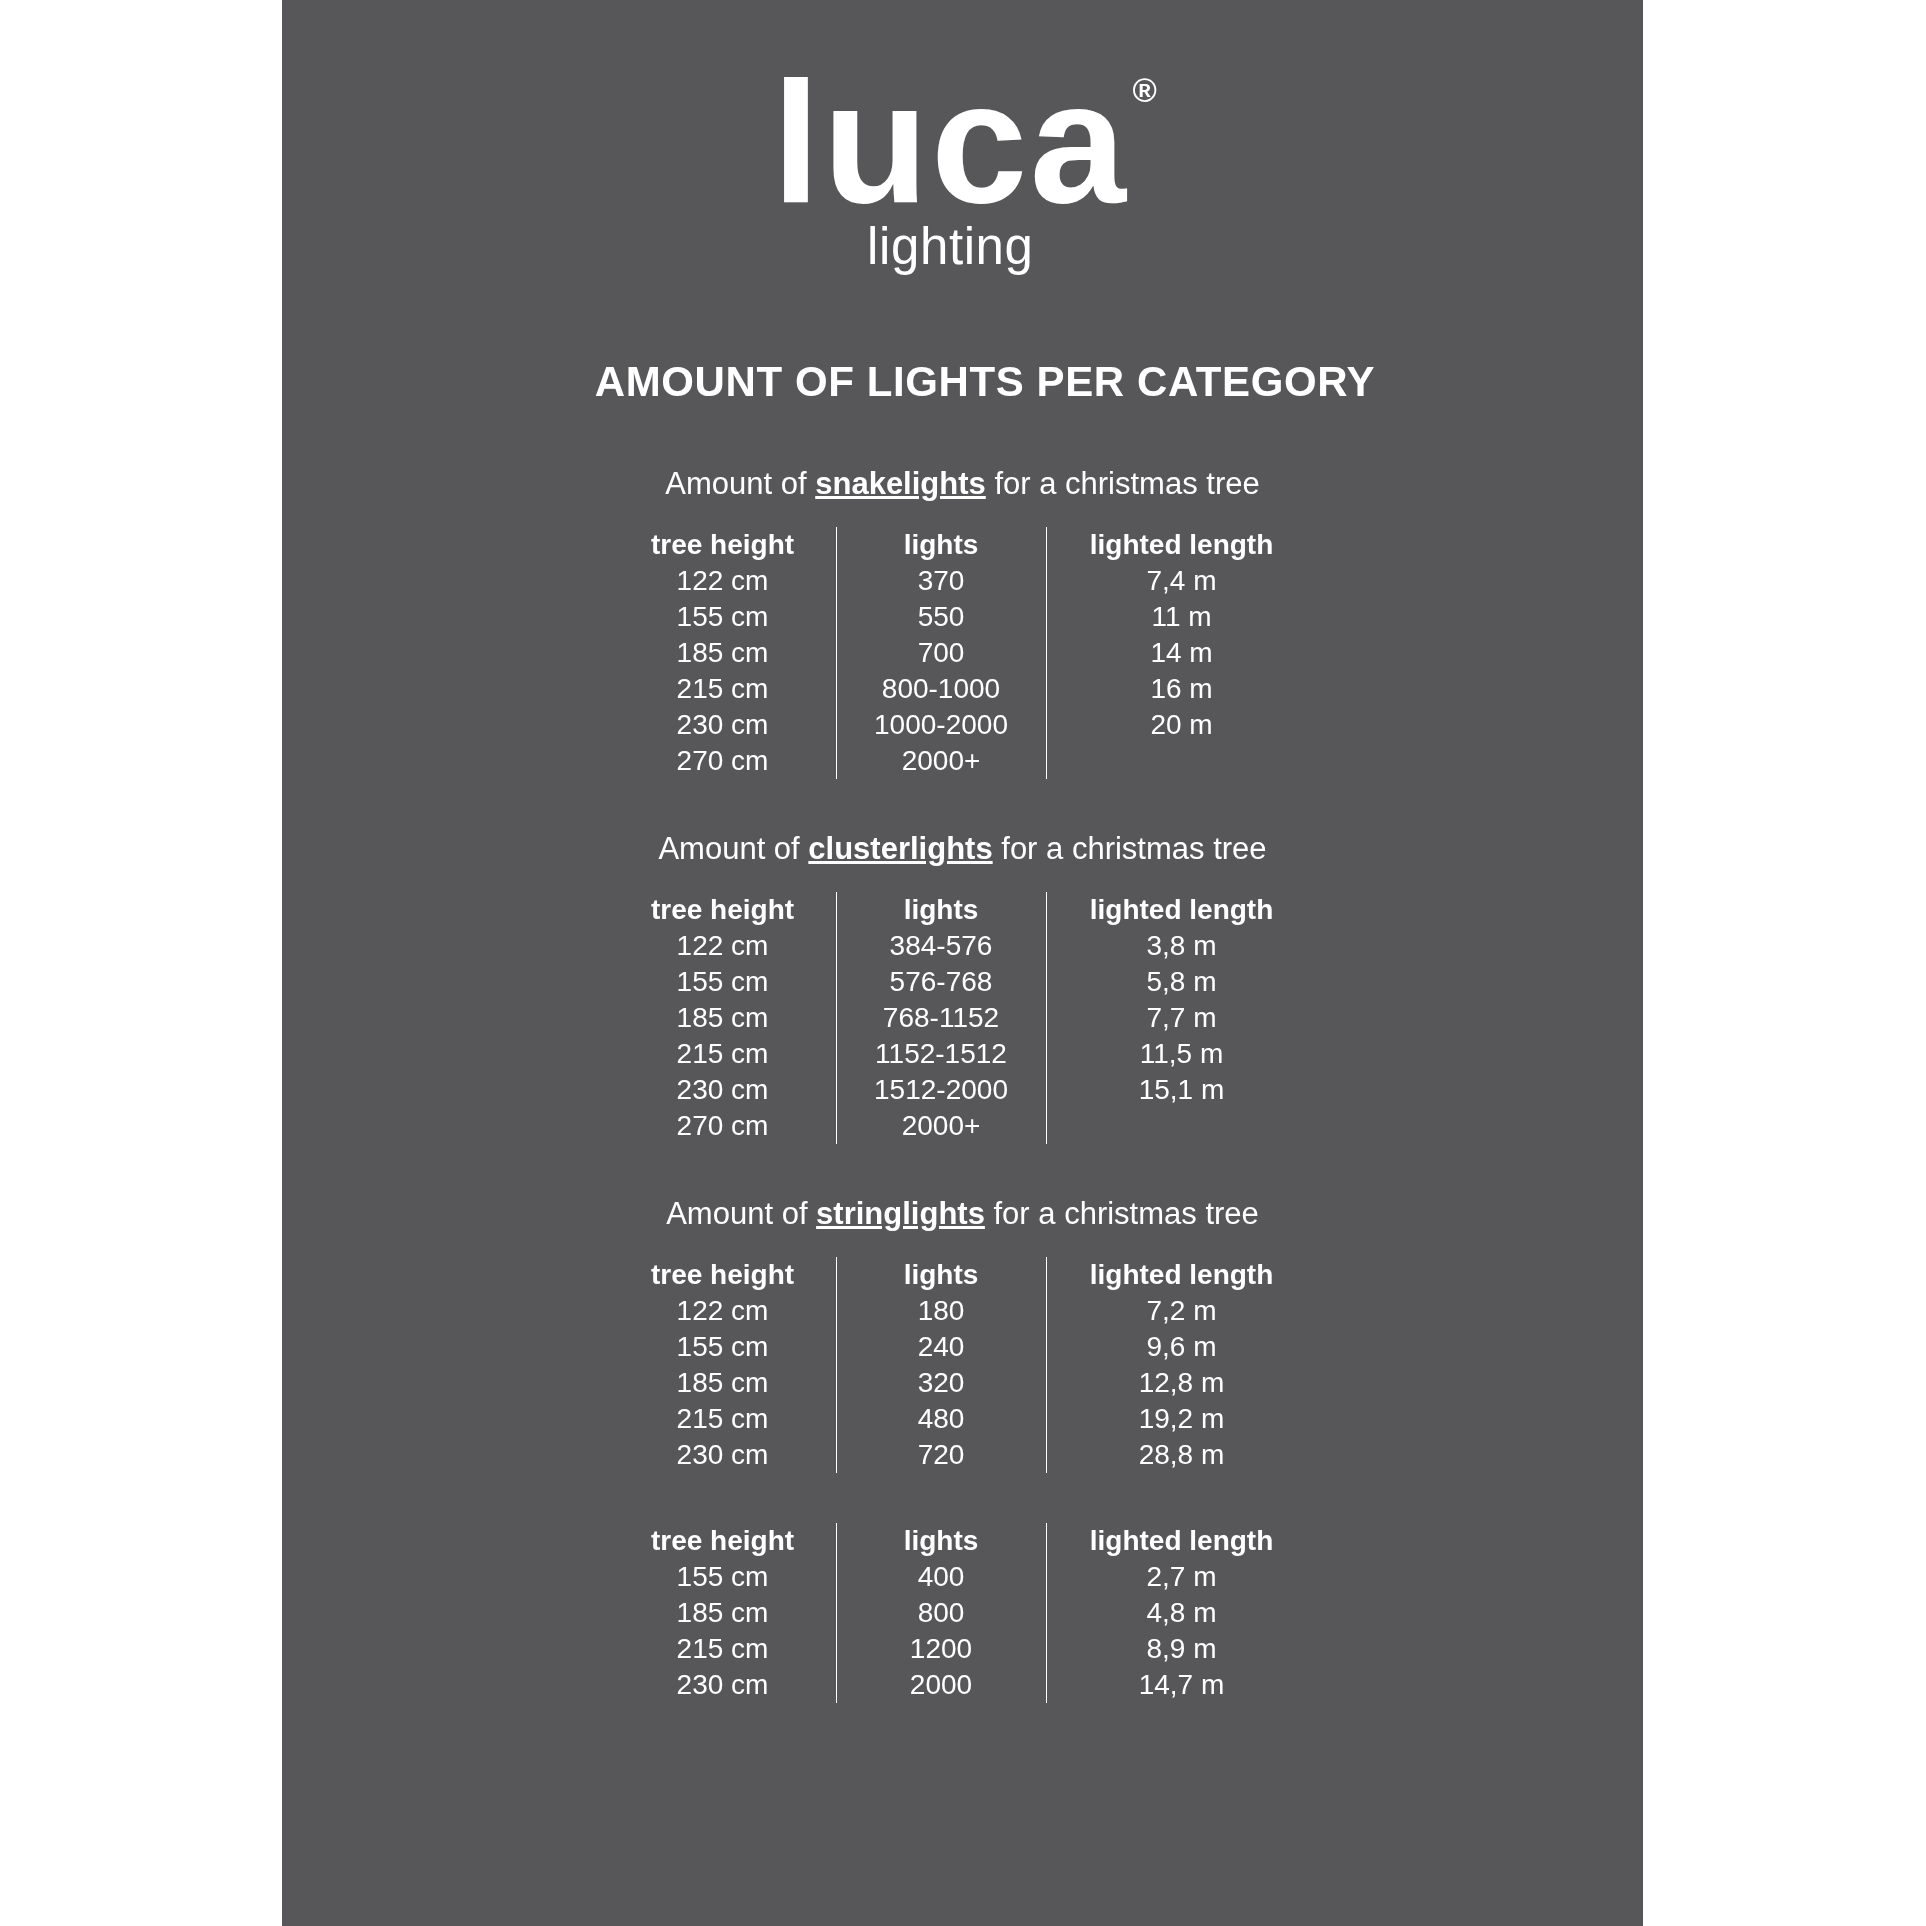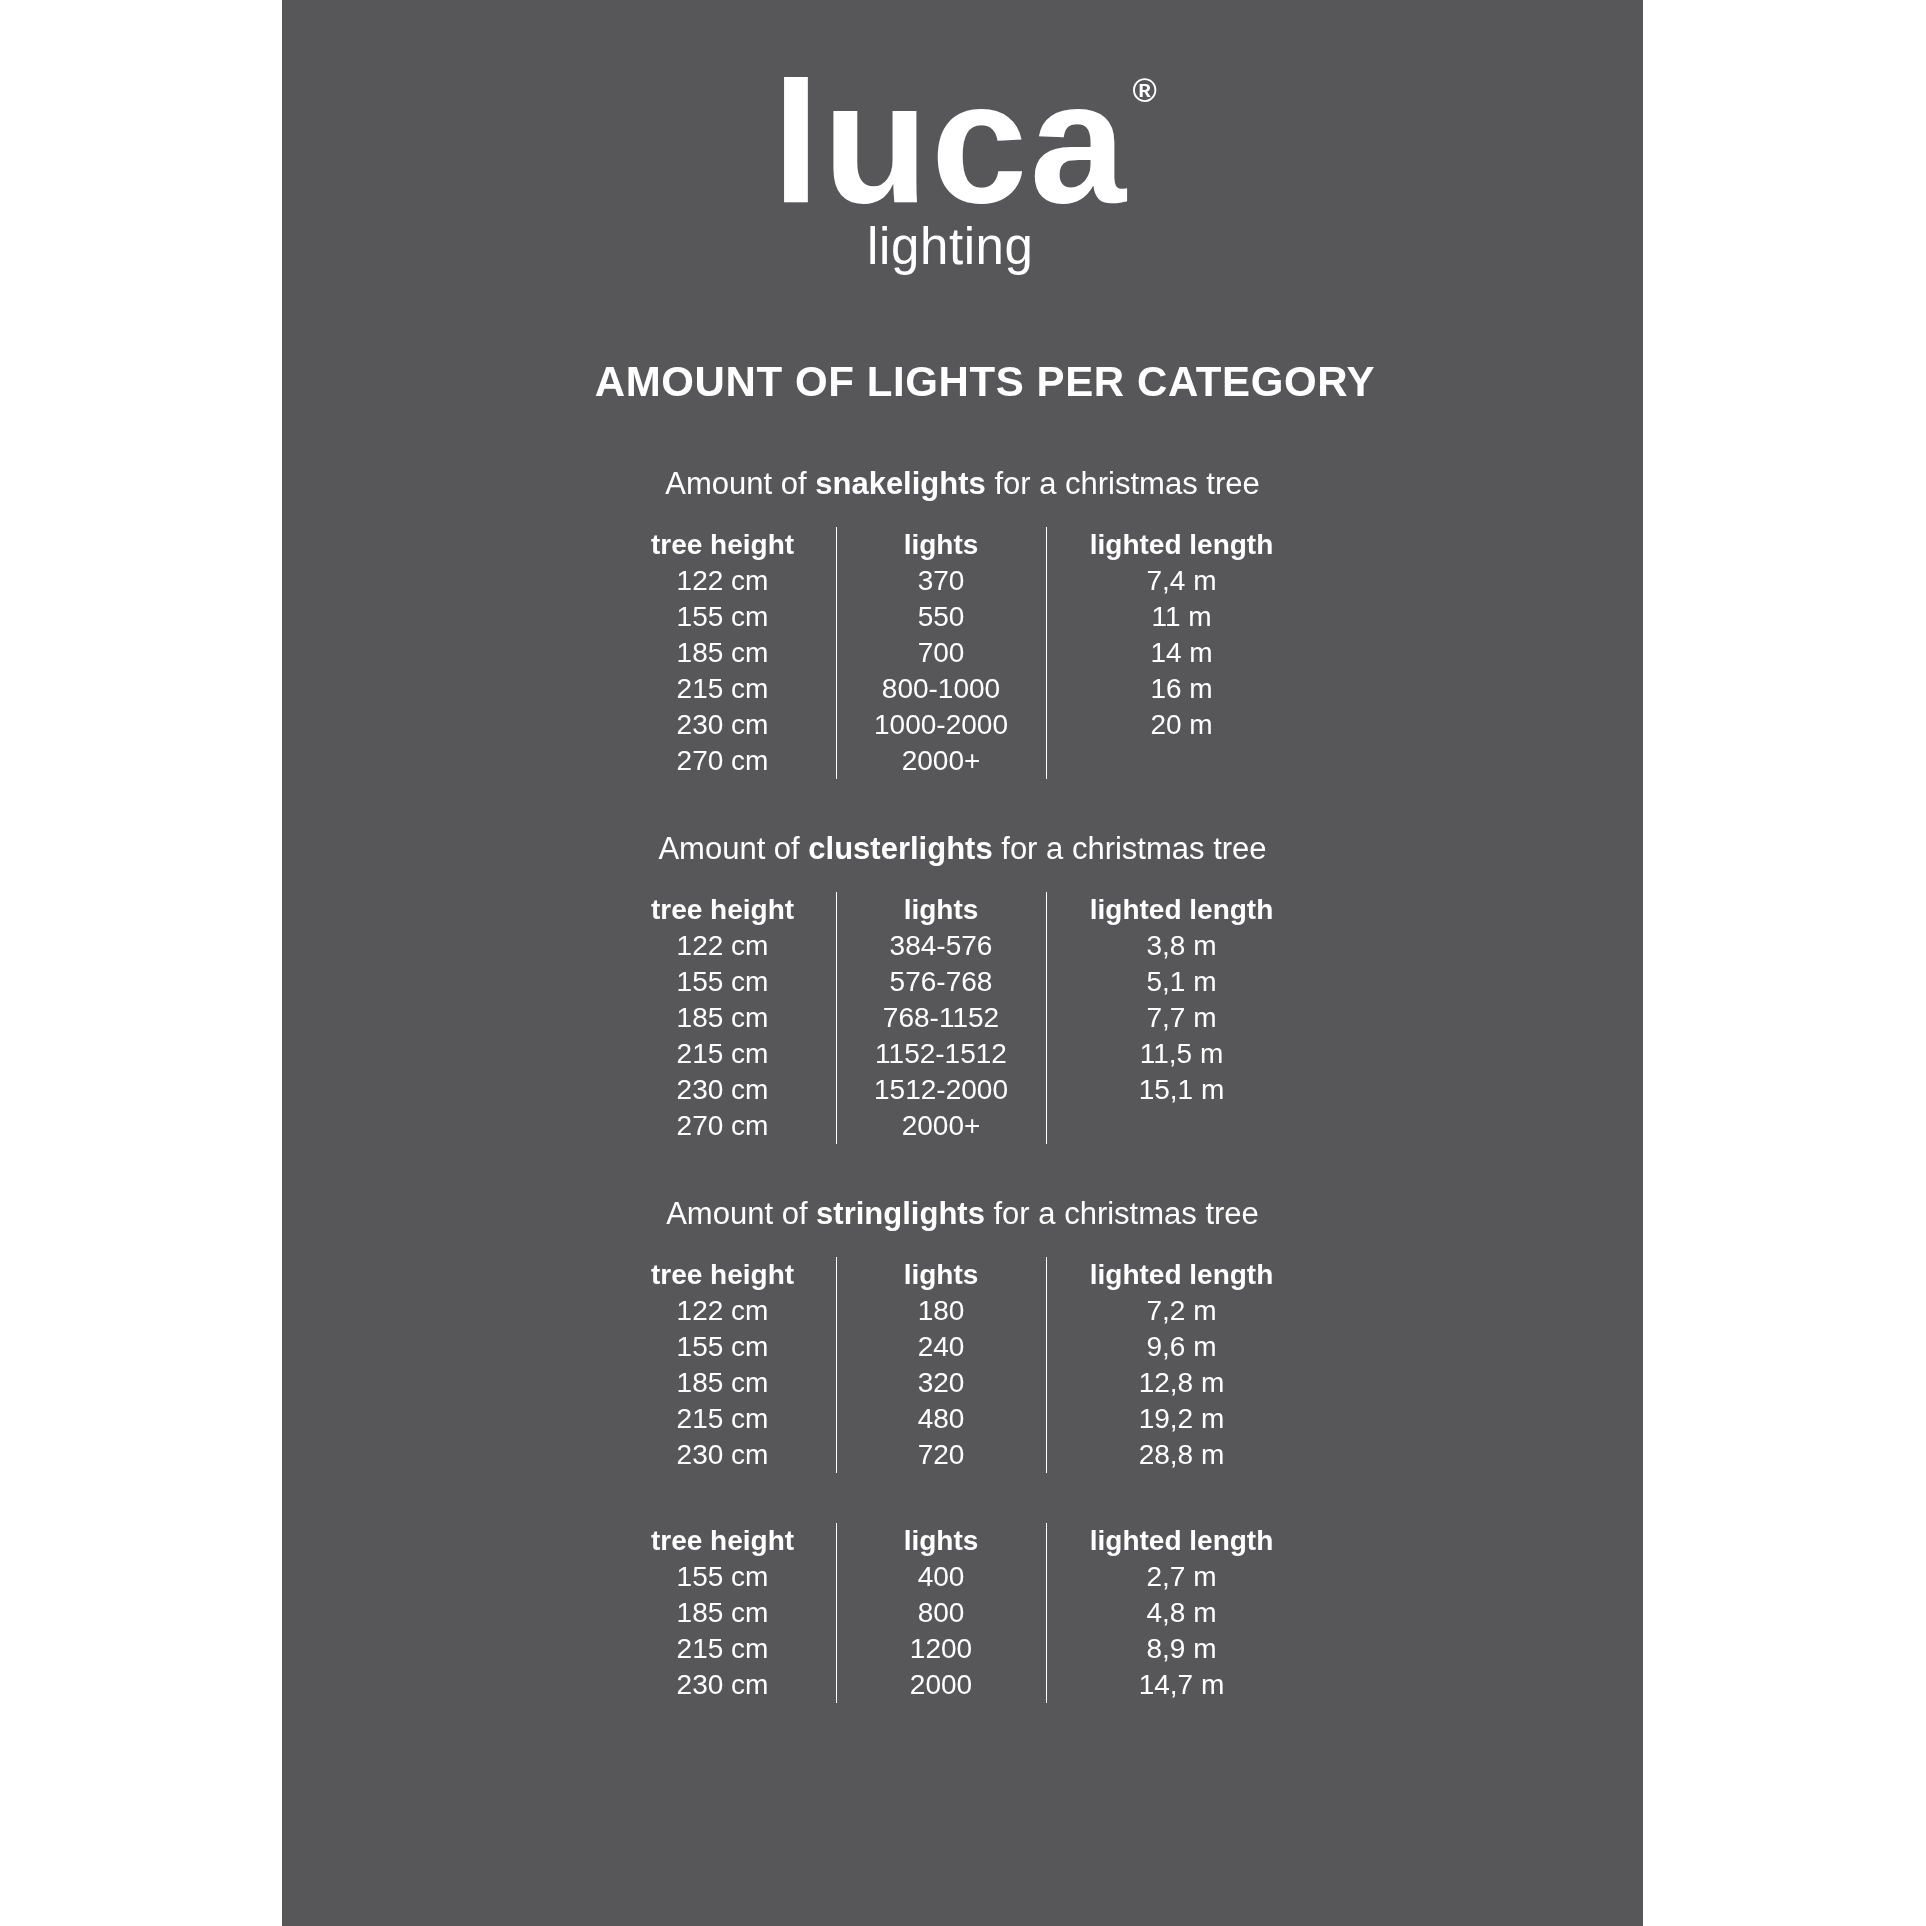--- a/index.html
+++ b/index.html
@@ -19,21 +19,21 @@
 
   
   .title { position:absolute; top:358px; left:0; right:0; text-align:center;
            font-size:42px; font-weight:bold; letter-spacing:0.6px; white-space:nowrap;padding-left:45px; }
 
   
   .sections { position:absolute; top:464px; left:0; right:0; }
   .section { margin:0 0 50px 0; }
   .sec-heading { margin:0; font-size:31px; line-height:39px; font-weight:normal;
                  text-align:center; white-space:nowrap; }
-  .sec-heading b { font-weight:bold; }
+  .sec-heading b { font-weight:bold;text-decoration:underline; }
 
   .table { display:grid; grid-template-columns:226px 211px 270px;
            width:706px; margin:24px auto 0 auto; }
   .cell { font-size:28px; line-height:36px; text-align:center; white-space:nowrap; }
   .cell.head { font-weight:bold; }
   .cell.mid { border-left:1.9px solid #ffffff; border-right:1.9px solid #ffffff; box-sizing:border-box; }
 </style>
 </head>
 <body>
 
@@ -81,21 +81,21 @@
       <h2 class="sec-heading"><span>Amount of </span><b>clusterlights</b><span> for a christmas tree</span></h2>
       <div class="table">
         <div class="cell head">tree height</div>
         <div class="cell head mid">lights</div>
         <div class="cell head">lighted length</div>
       <div class="cell">122 cm</div>
           <div class="cell mid">384-576</div>
           <div class="cell">3,8 m</div>
           <div class="cell">155 cm</div>
           <div class="cell mid">576-768</div>
-          <div class="cell">5,1 m</div>
+          <div class="cell">5,8 m</div>
           <div class="cell">185 cm</div>
           <div class="cell mid">768-1152</div>
           <div class="cell">7,7 m</div>
           <div class="cell">215 cm</div>
           <div class="cell mid">1152-1512</div>
           <div class="cell">11,5 m</div>
           <div class="cell">230 cm</div>
           <div class="cell mid">1512-2000</div>
           <div class="cell">15,1 m</div>
           <div class="cell">270 cm</div>

